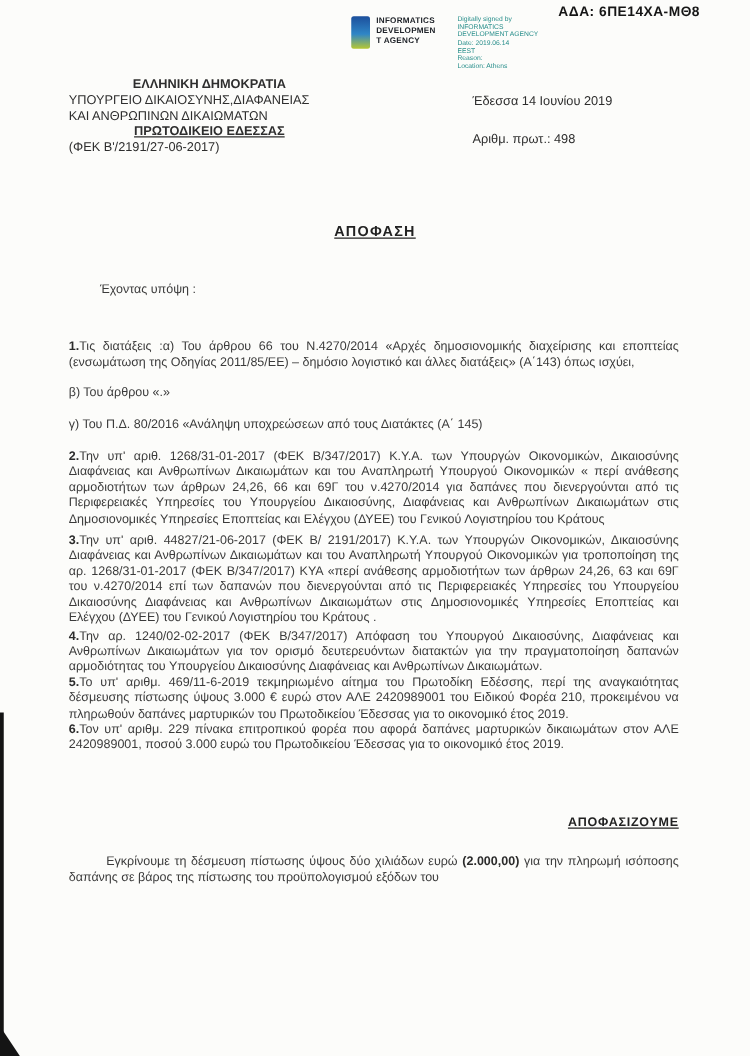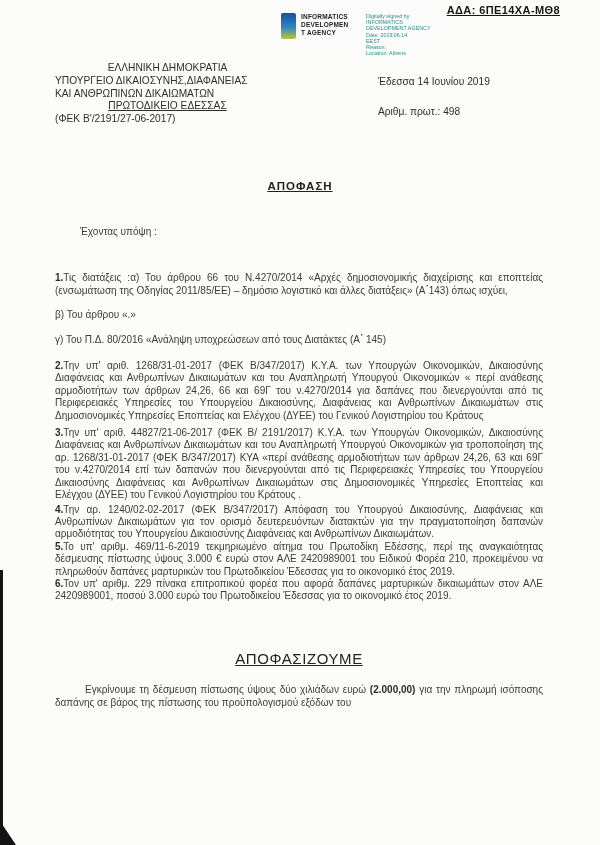--- a/index.html
+++ b/index.html
@@ -8,36 +8,36 @@
     width:600px;height:845px;
     margin:0 auto;
     background:#fcfcfa;
     overflow:hidden;
     font-family:"Liberation Sans", sans-serif;
     color:#3d3d3d;
   }
   
   .ada{
     position:absolute;top:4px;right:40px;
-    font-size:11px;letter-spacing:.4px;color:#161616;font-weight:600;text-decoration:underline;
+    font-size:11px;letter-spacing:.4px;color:#161616;font-weight:600;
   }
   
   .stamp{position:absolute;top:13px;left:281px;display:flex;gap:5px;align-items:flex-start;}
   .stamp-logo{
     width:15px;height:26px;border-radius:2px;
     background:linear-gradient(180deg,#1c4f9c 0%,#2f86c6 55%,#b7c832 100%);
     flex:0 0 auto;
   }
   .stamp-agency{width:60px;font-size:6.5px;line-height:8px;font-weight:bold;color:#20242a;letter-spacing:.2px;}
   .stamp-agency div{white-space:nowrap;}
   .stamp-sig{width:78px;font-size:5.4px;line-height:6.2px;color:#2a8f8c;}
   .stamp-sig div{white-space:nowrap;overflow:hidden;}
   
   .header-left{position:absolute;top:62px;left:55px;width:225px;font-size:10.2px;line-height:12.8px;color:#2e2e2e;}
-  .header-left .c{text-align:center;}
+  .header-left .c{text-align:center;font-weight:bold;}
   .header-left .u{text-decoration:underline;}
   .header-right{position:absolute;top:76px;left:378px;font-size:10.2px;color:#2e2e2e;}
   .header-right .proto{margin-top:19px;}
   
   .doc-title{
     position:absolute;top:180px;left:0;width:100%;
     text-align:center;font-size:11.5px;font-weight:bold;letter-spacing:1px;
     text-decoration:underline;color:#222;
   }
   
@@ -47,22 +47,22 @@
   }
   .having{text-indent:25px;margin:0 0 34px 0;}
   p.item{margin:0;}
   p.item .num{font-weight:bold;color:#2b2b2b;}
   p.i1{margin-bottom:12px;}
   p.i2{margin-bottom:12px;}
   p.i3{margin-bottom:14px;}
   p.i4{margin-bottom:5px;}
   p.i5{margin-bottom:2px;}
   .decide-heading{
-    margin:50px 0 19px 0;text-align:center;
-    font-weight:normal;font-size:15px;letter-spacing:.6px;
+    margin:50px 0 19px 0;text-align:right;
+    font-weight:bold;font-size:10px;letter-spacing:.6px;
     text-decoration:underline;color:#222;
   }
   .decision{margin:0;text-indent:30px;}
   .decision .amount{font-weight:bold;color:#2b2b2b;}
   
   .edge-line{position:absolute;left:0;top:570px;width:3px;height:275px;background:#141414;}
   .corner-tri{
     position:absolute;left:0;bottom:0;width:0;height:0;
     border-bottom:24px solid #141414;border-right:16px solid transparent;
   }

